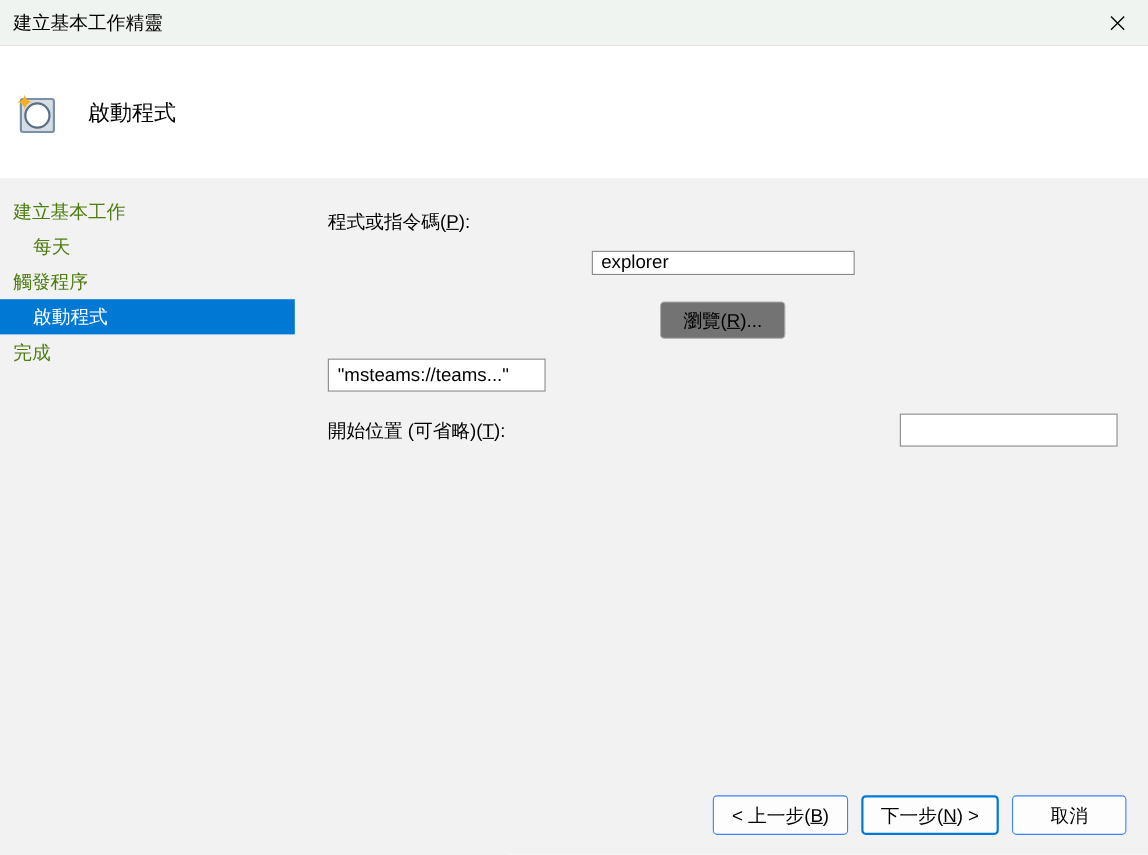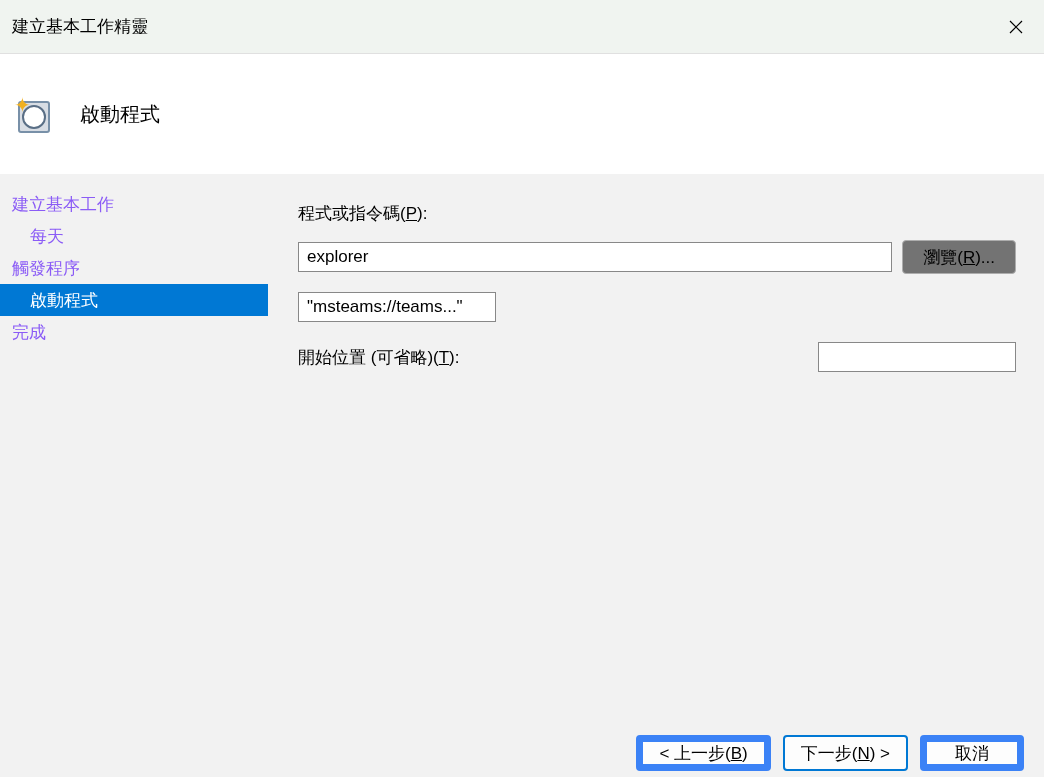--- a/index.html
+++ b/index.html
@@ -6,21 +6,21 @@
     body {
       font-family: "Microsoft JhengHei", "Segoe UI", sans-serif;
       font-size: 15px;
       background: #fff;
       width: 1044px;
       height: 777px;
       overflow: hidden;
       position: relative;
     }
     .titlebar {
-      height: 54px;
+      height: 42px;
       background: #f0f4f0;
       display: flex;
       align-items: center;
       justify-content: space-between;
       padding: 0 12px;
       border-bottom: 1px solid #e0e0e0;
     }
     .titlebar .title {
       font-size: 17px;
       color: #000;
@@ -84,21 +84,21 @@
       padding-top: 14px;
       padding-left: 8px;
       flex-shrink: 0;
     }
     .sidebar-item {
       height: 32px;
       display: flex;
       align-items: center;
       padding-left: 4px;
       font-size: 17px;
-      color: #8b5cf6;
+      color: #4d7c0f;
       cursor: pointer;
     }
     .sidebar-item.indent { padding-left: 22px; }
     .sidebar-item.active {
       background: #0078d4;
       color: #fff;
       margin-left: -8px;
       padding-left: 30px;
       width: calc(100% + 8px);
     }
@@ -114,22 +114,23 @@
       min-height: 34px;
     }
     .form-label {
       font-size: 17px;
       color: #000;
       white-space: nowrap;
     }
     .input-row {
       display: flex;
       align-items: center;
-      gap: 10px;
+      gap: 24px;
       margin-bottom: 16px;
+      flex-direction: column;
     }
     input[type="text"] {
       height: 30px;
       border: 1px solid #888;
       padding: 0 8px;
       font-size: 17px;
       font-family: inherit;
       background: #fff;
     }
     .program-input { flex: 1; }
@@ -159,21 +160,21 @@
       bottom: 18px;
       right: 20px;
       display: flex;
       gap: 12px;
     }
     .nav-btn {
       height: 36px;
       min-width: 104px;
       padding: 0 16px;
       background: #fdfdfd;
-      border: 7px solid #3b82f6;
+      border: 1px solid #3b82f6;
       border-radius: 4px;
       font-size: 17px;
       font-family: inherit;
       cursor: pointer;
     }
     .nav-btn.default {
       border: 2px solid #0078d4;
     }
     u { text-decoration: underline; }
   </style>

